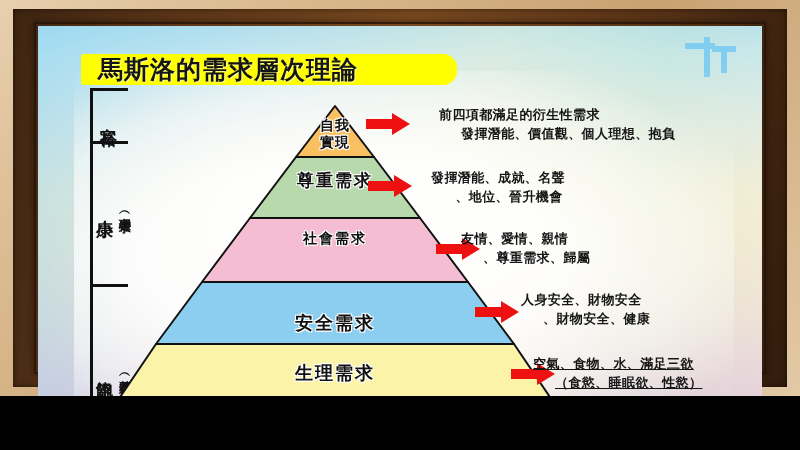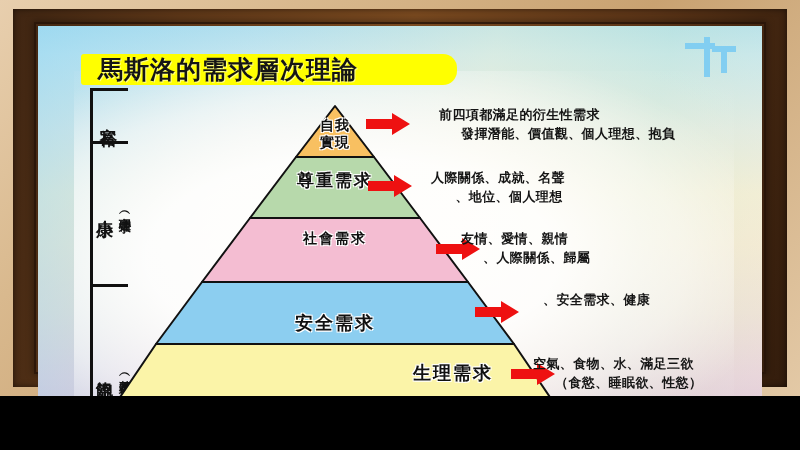--- a/index.html
+++ b/index.html
@@ -162,39 +162,39 @@
     white-space: nowrap;
     letter-spacing: 2px;
     text-shadow:
        1px 1px 0 #fff, -1px 1px 0 #fff,
        1px -1px 0 #fff, -1px -1px 0 #fff;
   }
   .tl-apex  { left: 249px; top: 91px;  width: 96px; font-size: 14px; line-height: 17px; letter-spacing: 1px; }
   .tl-2     { left: 199px; top: 143px; width: 196px; font-size: 17px; }
   .tl-3     { left: 179px; top: 204px; width: 236px; font-size: 14px; }
   .tl-4     { left: 159px; top: 269px; width: 276px; font-size: 18px; margin-top: 16px; }
-  .tl-5     { left: 139px; top: 335px; width: 316px; font-size: 18px; text-align: right; }
+  .tl-5     { left: 139px; top: 335px; width: 316px; font-size: 18px; }
 
   
   .ann {
     position: absolute;
     font-size: 13px;
     font-weight: 700;
     color: #151515;
     line-height: 19px;
     white-space: nowrap;
     letter-spacing: .4px;
   }
   .ann .l2 { display: block; padding-left: 22px; text-align: center; }
 
   .ann-1 { left: 353px; top: 79px; margin-left: 48px;  }
   .ann-2 { left: 393px; top: 142px; }
   .ann-3 { left: 423px; top: 203px; }
   .ann-4 { left: 483px; top: 264px; }
-  .ann-5 { left: 495px; top: 328px; }
+  .ann-5 { left: 495px; top: 328px; text-decoration: underline; }
 
   .arrow {
     position: absolute;
     width: 44px; height: 24px;
     pointer-events: none;
   }
   .ar-1 { left: 328px; top: 86px;  }
   .ar-2 { left: 330px; top: 148px; }
   .ar-3 { left: 398px; top: 211px; }
   .ar-4 { left: 437px; top: 274px; }
@@ -272,29 +272,30 @@
     </svg>
     <svg class="arrow ar-5" viewBox="0 0 44 24">
       <polygon points="0,7 26,7 26,1 44,12 26,23 26,17 0,17" fill="#ee1111"></polygon>
     </svg>
 
     <div class="ann ann-1">
       <span>前四項都滿足的衍生性需求</span>
       <span class="l2">發揮潛能、價值觀、個人理想、抱負</span>
     </div>
     <div class="ann ann-2">
-      <span>人際關係、成就、名聲</span>
-      <span class="l2">、地位、個人理想</span>
+      <span>發揮潛能、成就、名聲</span>
+      <span class="l2">、地位、晉升機會</span>
     </div>
     <div class="ann ann-3">
       <span>友情、愛情、親情</span>
-      <span class="l2">、人際關係、歸屬</span>
+      <span class="l2">、尊重需求、歸屬</span>
     </div>
     <div class="ann ann-4">
-      <span class="l2">、安全需求、健康</span>
+      <span>人身安全、財物安全</span>
+      <span class="l2">、財物安全、健康</span>
     </div>
     <div class="ann ann-5">
       <span>空氣、食物、水、滿足三欲</span>
       <span class="l2">（食慾、睡眠欲、性慾）</span>
     </div>
 
   </div>
 </div>
 
 </body></html>

